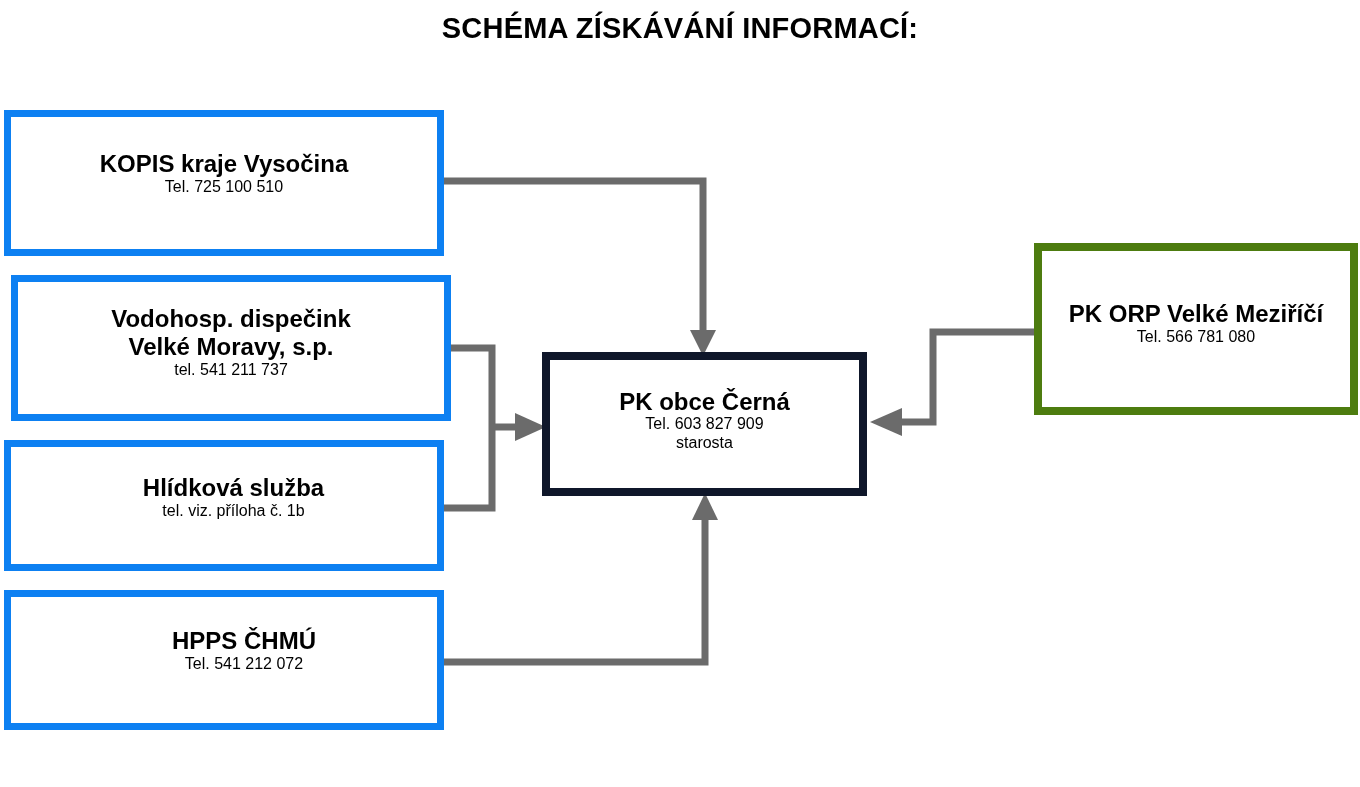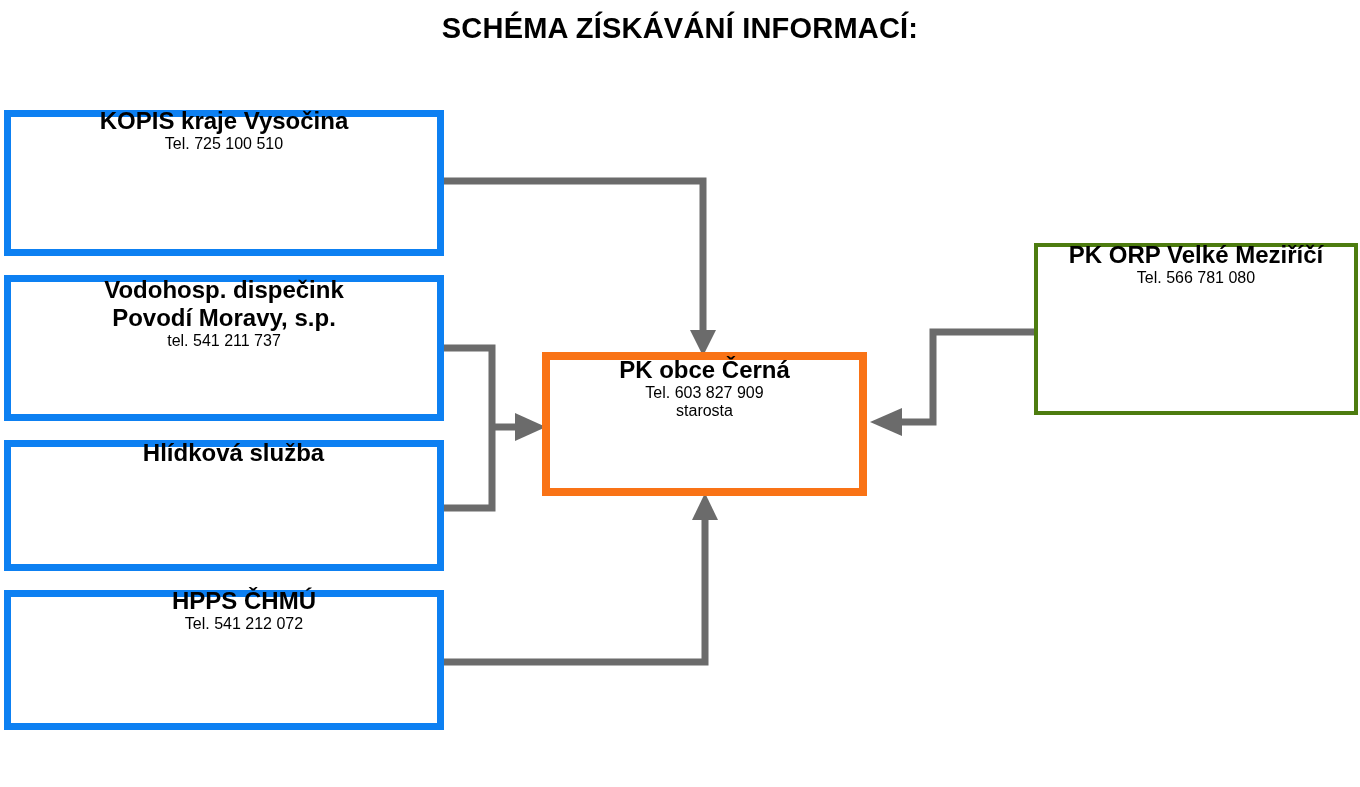--- a/index.html
+++ b/index.html
@@ -35,21 +35,21 @@
     top: 0;
     width: 1360px;
     height: 787px;
     pointer-events: none;
   }
   .node {
     position: absolute;
     box-sizing: border-box;
     background: #ffffff;
     display: flex;
-    align-items: flex-start;
+    align-items: center;
     justify-content: center;
     text-align: center;
     z-index: 2;
   }
   .node .inner {
     width: 100%;
     padding: 0 8px;
     box-sizing: border-box;
   }
   .ln {
@@ -59,27 +59,27 @@
   }
   .ln.b {
     font-weight: bold;
     font-size: 24px;
   }
   .ln.r {
     font-weight: normal;
     font-size: 16px;
   }
   .node-blue { border: 7px solid #0d80f2; }
-  .node-green { border: 8px solid #f97316; }
-  .node-orange { border: 4px solid #4d7c0f; }
+  .node-green { border: 8px solid #0f172a; }
+  .node-orange { border: 8px solid #4d7c0f; }
 
   
   #node-kopis      { left: 4px;    top: 110px; width: 440px; height: 146px; }
   #node-kopis .inner { transform: translateY(-10px); }
-  #node-vodohosp   { left: 4px;    top: 275px; width: 440px; height: 146px; }
+  #node-vodohosp   { left: 11px;    top: 275px; width: 440px; height: 146px; }
   #node-vodohosp .inner { transform: translateY(-6px); }
   #node-hlidkova   { left: 4px;    top: 440px; width: 440px; height: 131px; }
   #node-hlidkova .inner { transform: translateY(-8px); padding-left: 27px; }
   #node-hpps       { left: 4px;    top: 590px; width: 440px; height: 140px; padding-left: 40px; }
   #node-hpps .inner { transform: translateY(-10px); }
   #node-pk-obce    { left: 542px;  top: 352px; width: 325px; height: 144px; }
   #node-pk-obce .inner { transform: translateY(-4px); }
   #node-pk-orp     { left: 1034px; top: 243px; width: 324px; height: 172px; }
   #node-pk-orp .inner { transform: translateY(-6px); }
 </style>
@@ -124,28 +124,29 @@
   <div class="node node-blue" id="node-kopis">
     <div class="inner">
       <span class="ln b">KOPIS kraje Vysočina</span>
       <span class="ln r">Tel. 725 100 510</span>
     </div>
   </div>
 
   <div class="node node-blue" id="node-vodohosp">
     <div class="inner">
       <span class="ln b">Vodohosp. dispečink</span>
-      <span class="ln b">Povodí Moravy, s.p.</span>
+      <span class="ln b">Velké Moravy, s.p.</span>
       <span class="ln r">tel. 541 211 737</span>
     </div>
   </div>
 
   <div class="node node-blue" id="node-hlidkova">
     <div class="inner">
       <span class="ln b">Hlídková služba</span>
+      <span class="ln r">tel. viz. příloha č. 1b</span>
     </div>
   </div>
 
   <div class="node node-blue" id="node-hpps">
     <div class="inner">
       <span class="ln b">HPPS ČHMÚ</span>
       <span class="ln r">Tel. 541 212 072</span>
     </div>
   </div>
 

